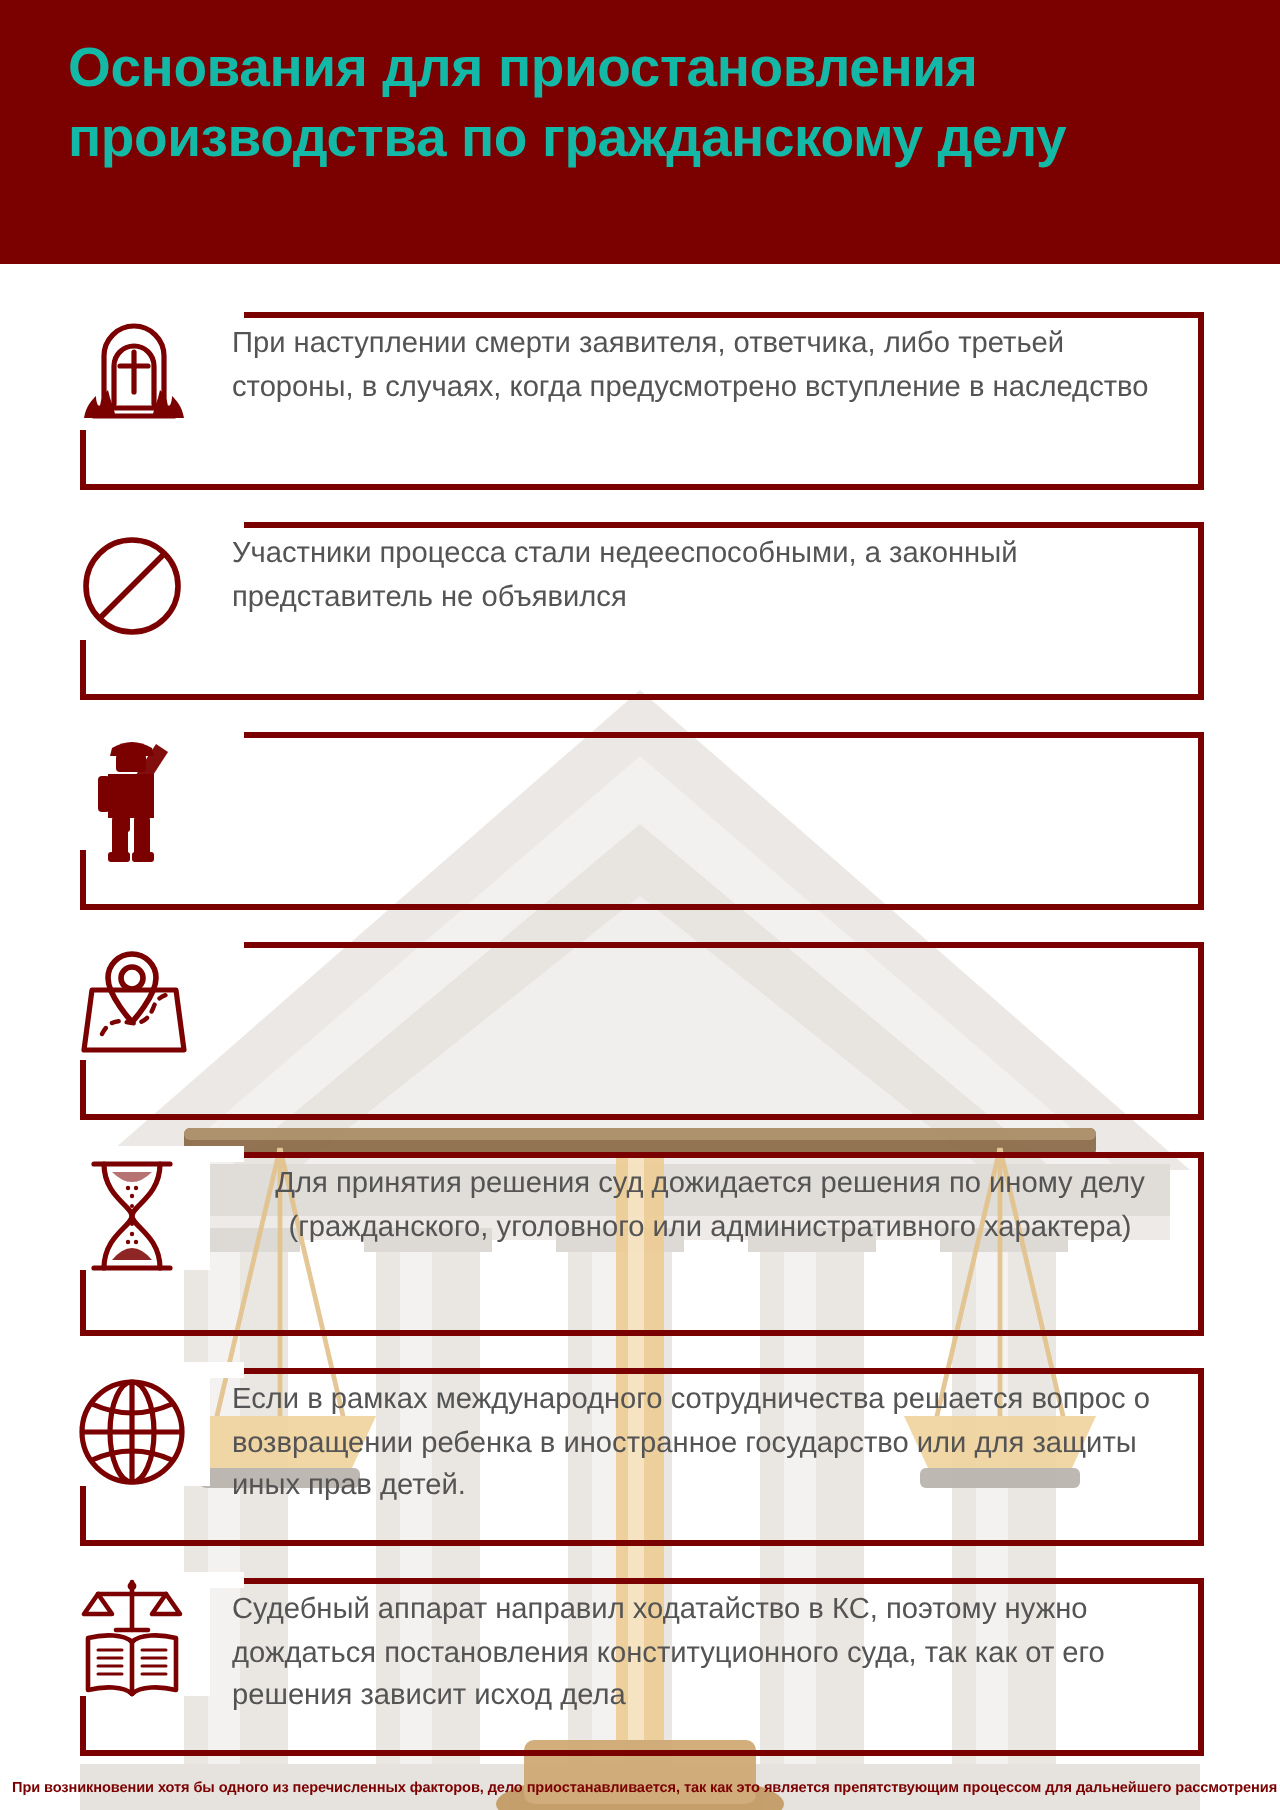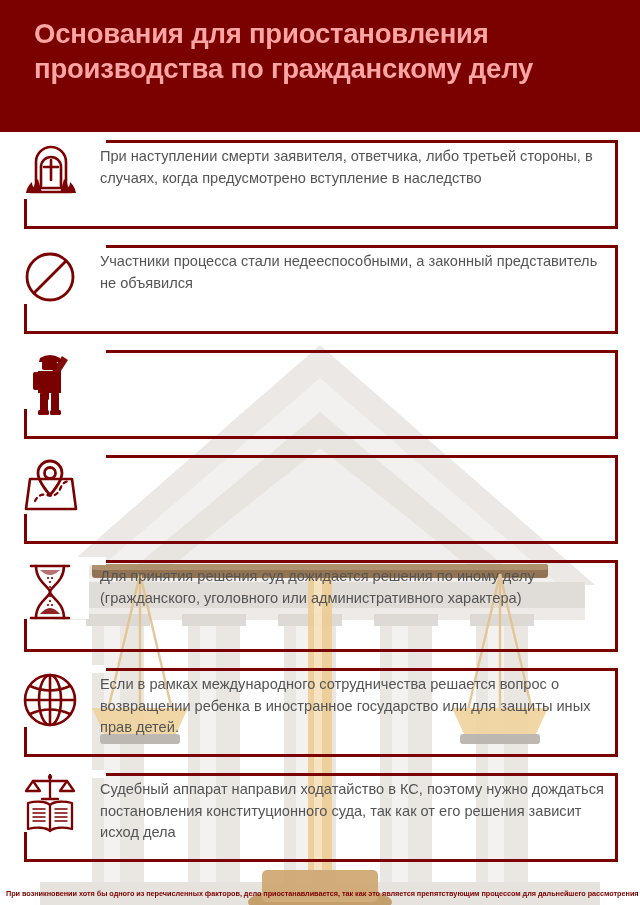--- a/index.html
+++ b/index.html
@@ -32,40 +32,40 @@
   
   .header {
     position: relative;
     z-index: 5;
     width: 640px;
     height: 132px;
     background: #7b0000;
     padding: 16px 34px 0 34px;
   }
   .header-title {
-    color: #fca5a5;
+    color: #14b8a6;
     font-size: 27.5px;
     font-weight: bold;
     line-height: 1.29;
     letter-spacing: -0.2px;
   }
 
   
   .rows {
     position: relative;
     z-index: 3;
-    padding: 0;
+    padding: 16px;
   }
 
   .row {
     position: relative;
     height: 105px;
     margin: 0;
   }
-  .row-5 { height: 108px; }
+  .row-5 { height: 108px; text-align: center; }
 
   
   .row-box {
     position: absolute;
     left: 24px;
     right: 22px;
     top: 8px;
     bottom: 8px;
     border: 3.5px solid #7b0000;
     background: transparent;

